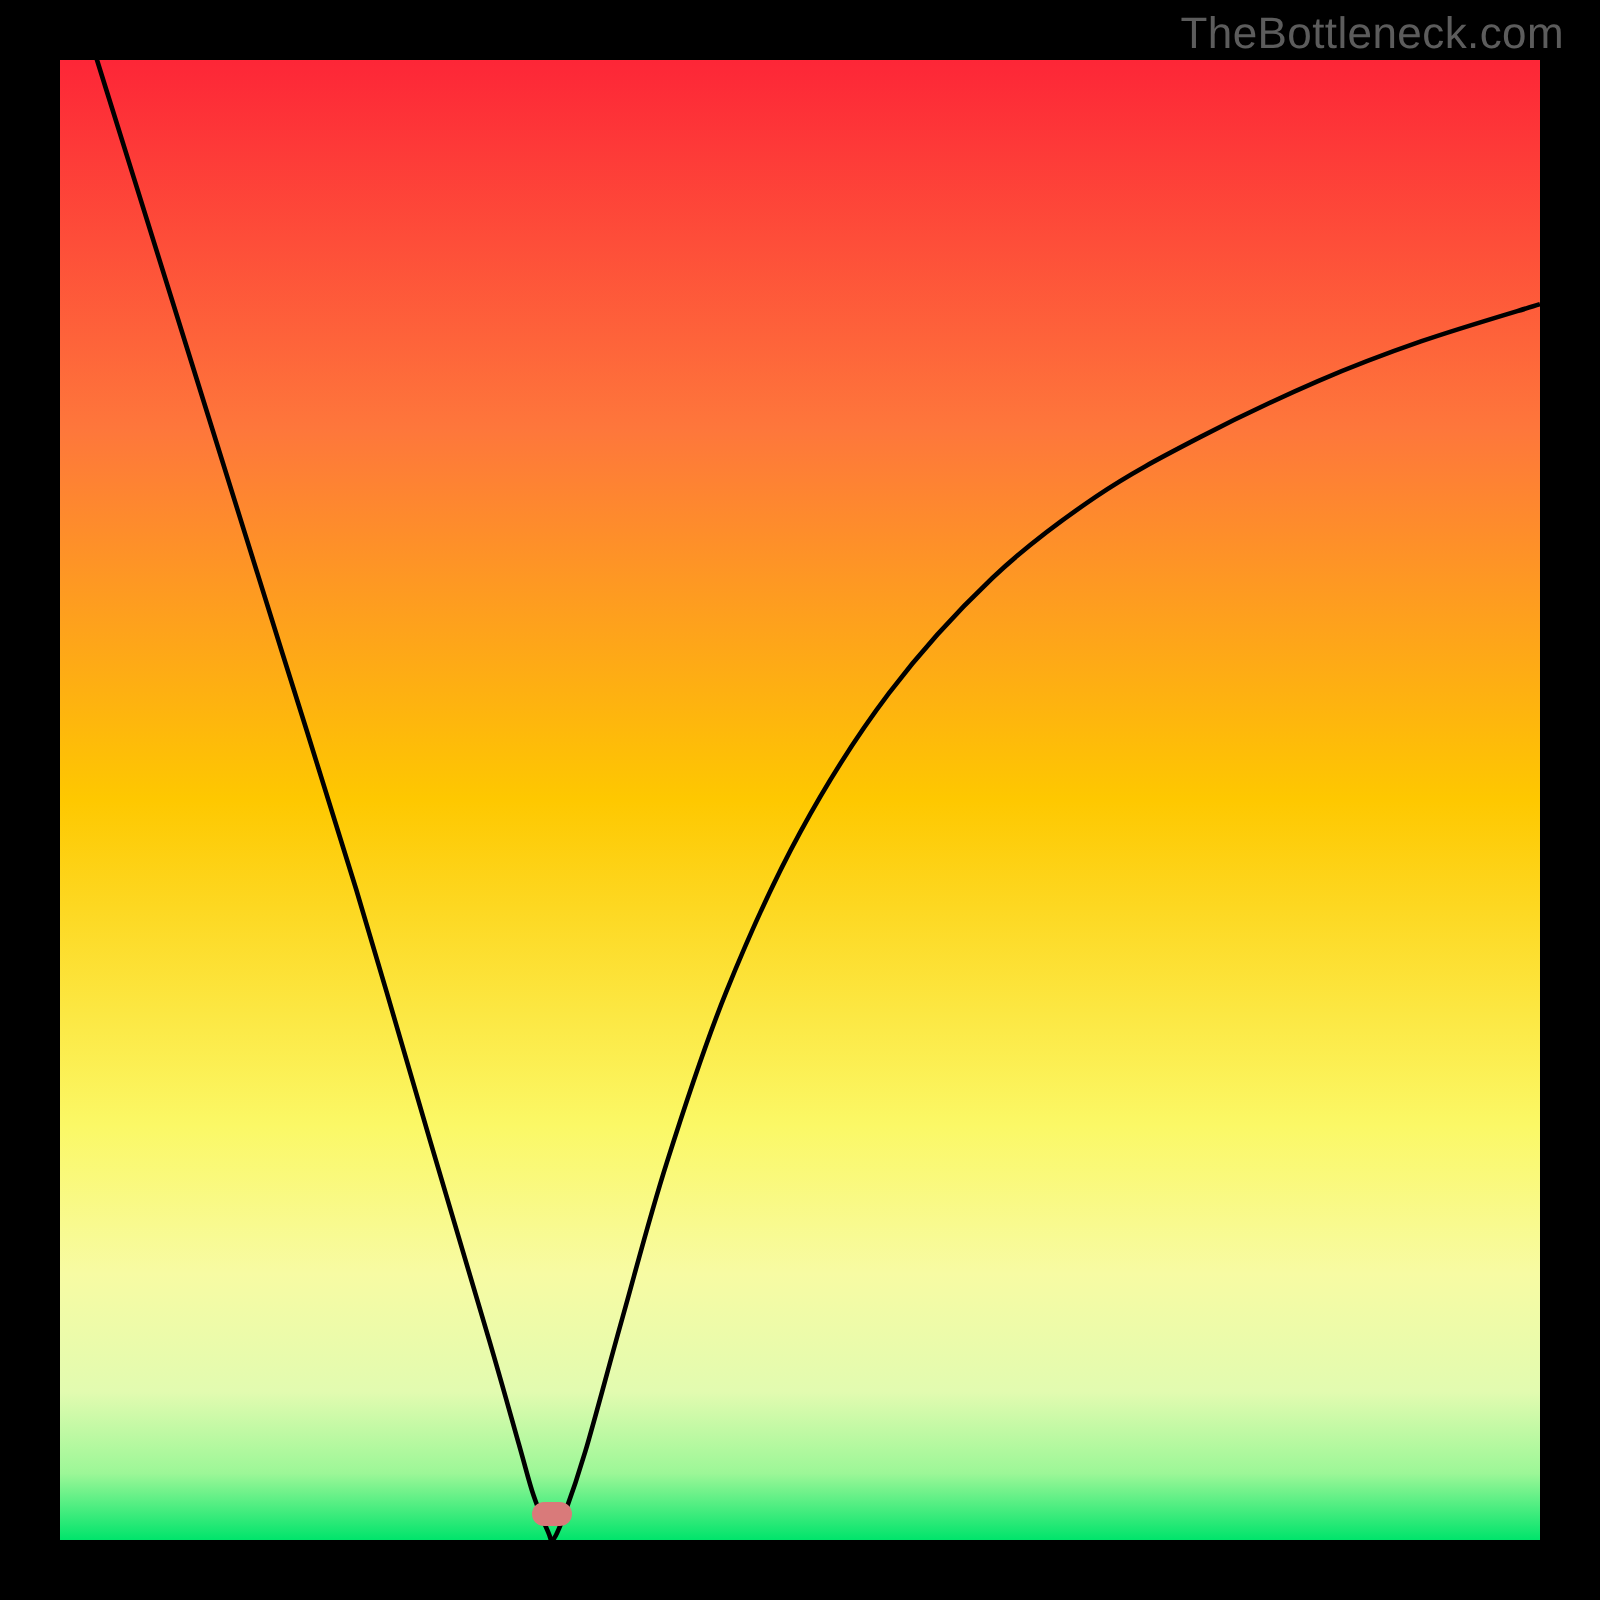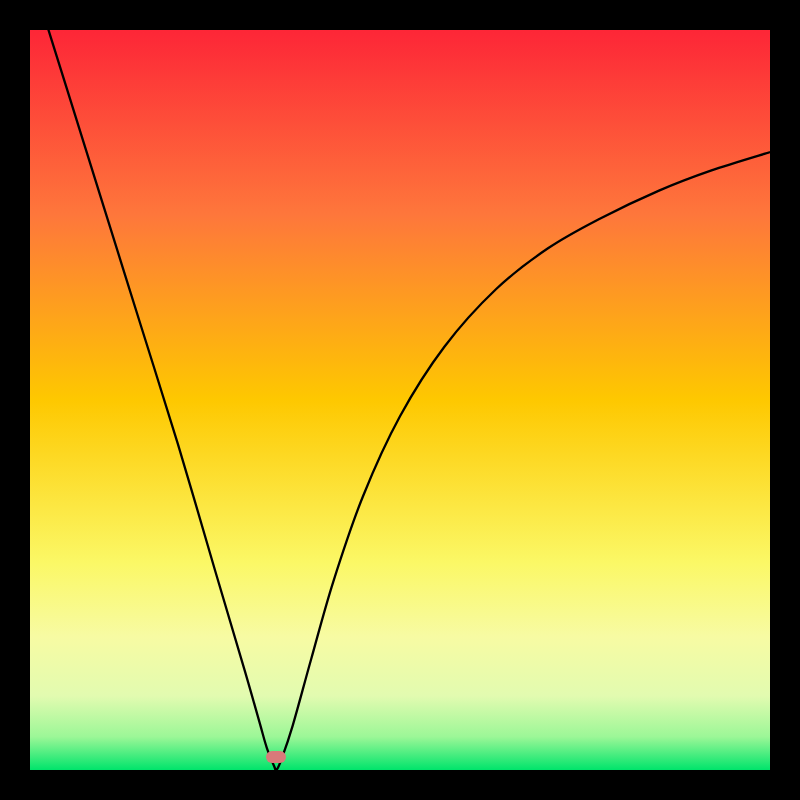--- a/index.html
+++ b/index.html
@@ -47,20 +47,21 @@
     background: #d97a7a;
     border-radius: 7px;
     transform: translate(-50%, -50%);
     z-index: 5;
   }
 </style>
 </head>
 <body>
 
 <div class="frame">
+  <div class="watermark">TheBottleneck.com</div>
 
   <div class="plot-area">
     <svg viewBox="0 0 740 740" preserveAspectRatio="none">
       <defs>
         <linearGradient id="bg-grad" x1="0" y1="0" x2="0" y2="1">
             <stop offset="0%" stop-color="#fd2637"></stop>
             <stop offset="25%" stop-color="#fe773b"></stop>
             <stop offset="50%" stop-color="#fec800"></stop>
             <stop offset="72%" stop-color="#fbf866"></stop>
             <stop offset="82%" stop-color="#f7fba3"></stop>

